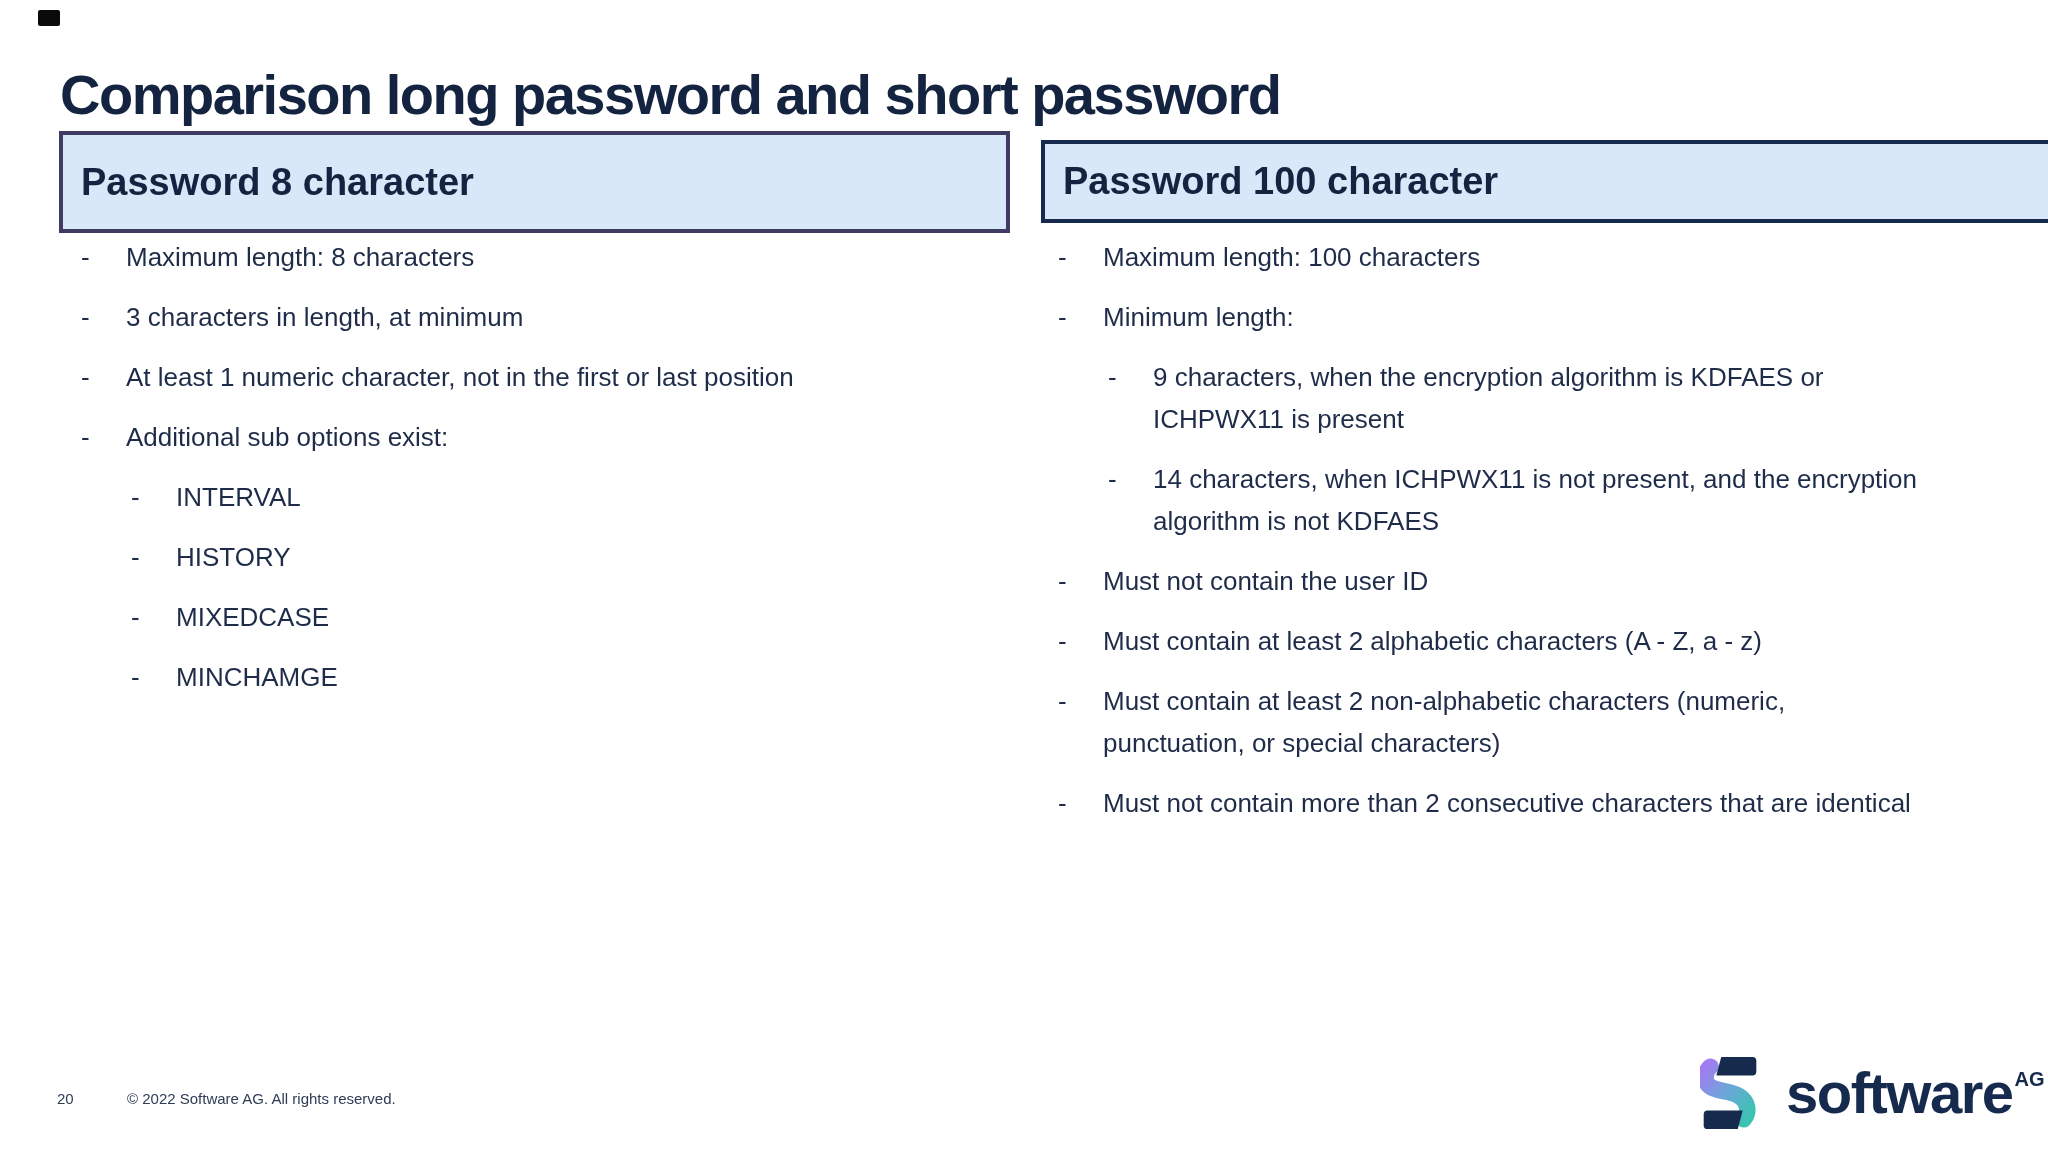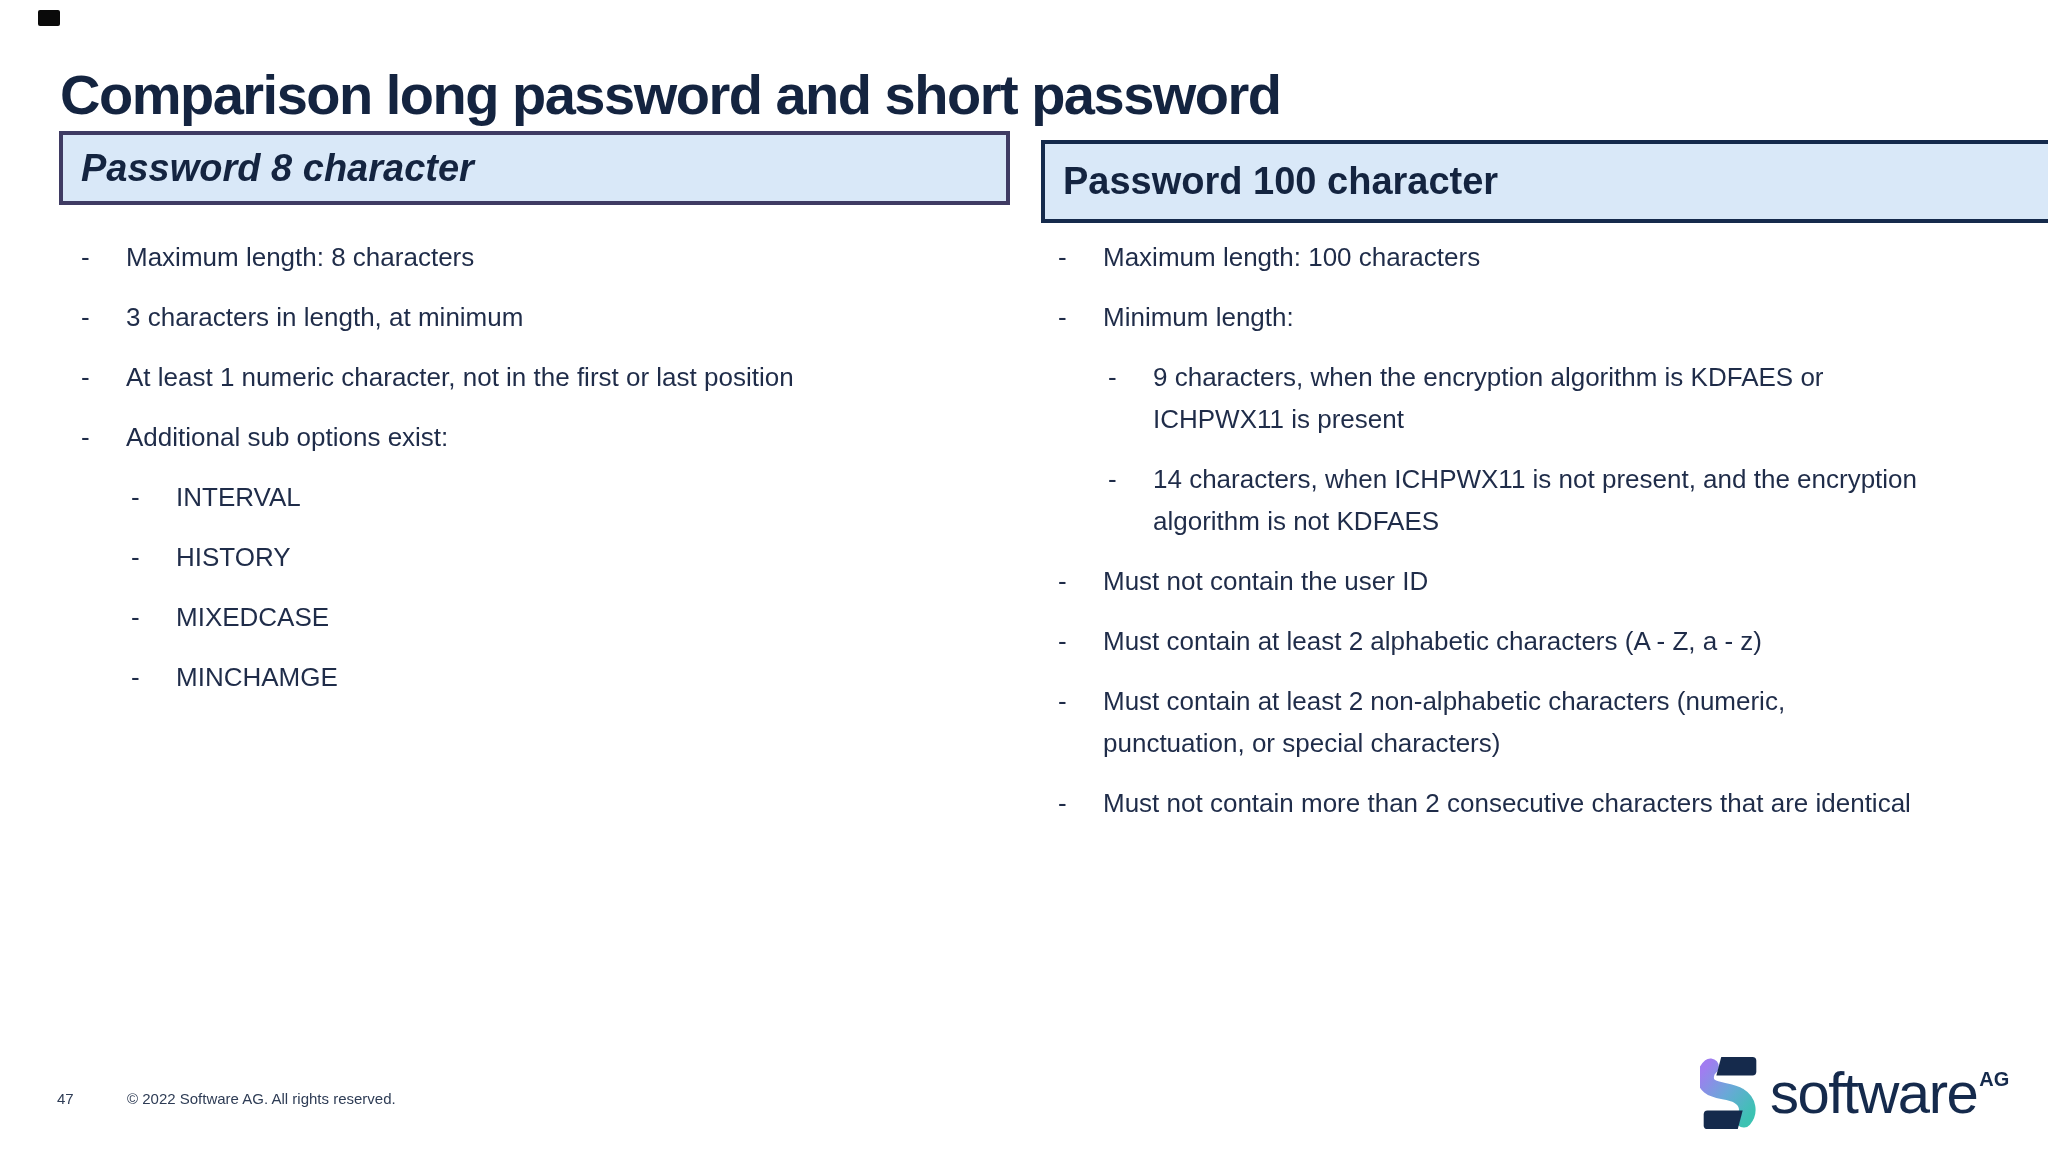--- a/index.html
+++ b/index.html
@@ -43,23 +43,22 @@
     padding-left: 18px;
     font-size: 38px;
     font-weight: bold;
     color: #142440;
     white-space: nowrap;
   }
   .panel-header.left {
     left: 59px;
     top: 131px;
     width: 951px;
-    height: 74px;
+    height: 102px;
     border: 4px solid #3f3b63;
-    font-style: italic;
   }
   .panel-header.right {
     left: 1041px;
     top: 140px;
     width: 1109px;
     height: 83px;
     border: 4px solid #152a4c;
   }
   .bullet-list {
     position: absolute;
@@ -109,24 +108,24 @@
     top: 1054px;
     display: flex;
     align-items: center;
   }
   .logo .mark {
     width: 60px;
     height: 78px;
   }
   .logo .brand {
     font-size: 58px;
-    font-weight: normal;
+    font-weight: bold;
     letter-spacing: -1.5px;
     color: #152a4c;
-    margin-left: 10px;
+    margin-left: 26px;
     line-height: 78px;
   }
   .logo .suffix {
     font-size: 20px;
     font-weight: bold;
     color: #152a4c;
     margin-left: 2px;
     position: relative;
     top: -14px;
   }
@@ -209,21 +208,21 @@
     <div class="bullet-item">
       <span class="dash">-</span>
       <span class="btext">Must contain at least 2 non-alphabetic characters (numeric, punctuation, or special characters)</span>
     </div>
     <div class="bullet-item">
       <span class="dash">-</span>
       <span class="btext">Must not contain more than 2 consecutive characters that are identical</span>
     </div>
   </div>
 
-<div class="footer-page">47</div>
+<div class="footer-page">20</div>
 <div class="footer-copyright">© 2022 Software AG. All rights reserved.</div>
 
 <div class="logo">
   <svg class="mark" viewBox="0 0 60 80" xmlns="http://www.w3.org/2000/svg">
     <defs>
       <linearGradient id="sag-grad" x1="0" y1="0" x2="1" y2="1">
         <stop offset="0" stop-color="#a07df0"></stop>
         <stop offset="0.5" stop-color="#6aa8d8"></stop>
         <stop offset="1" stop-color="#3cc2b2"></stop>
       </linearGradient>

